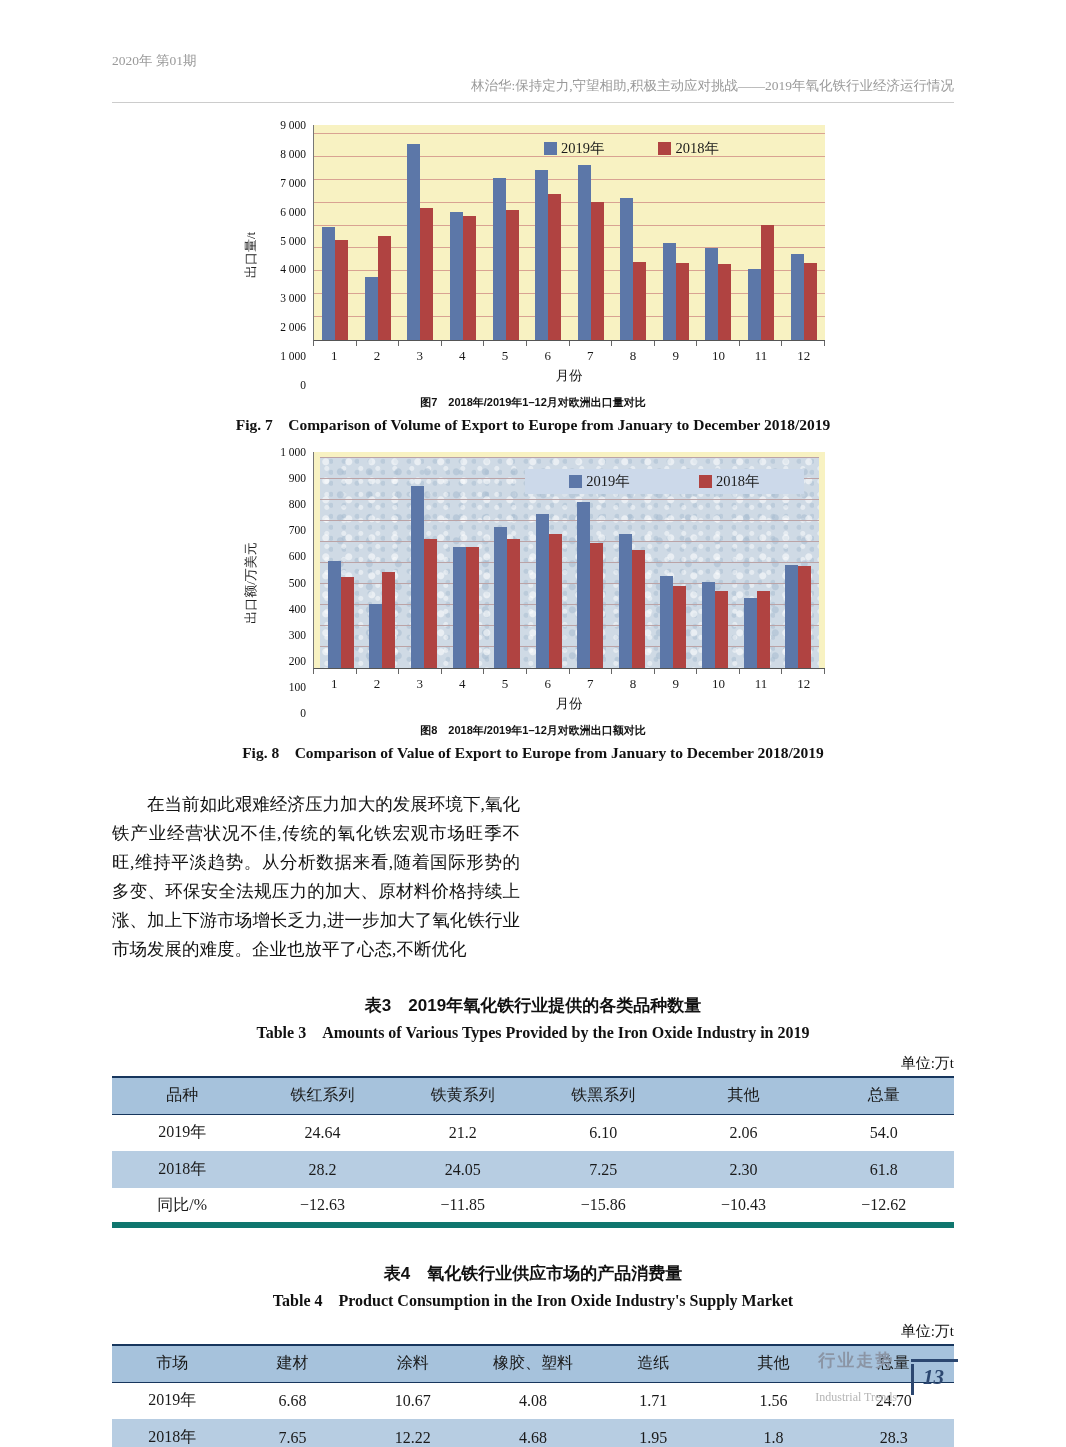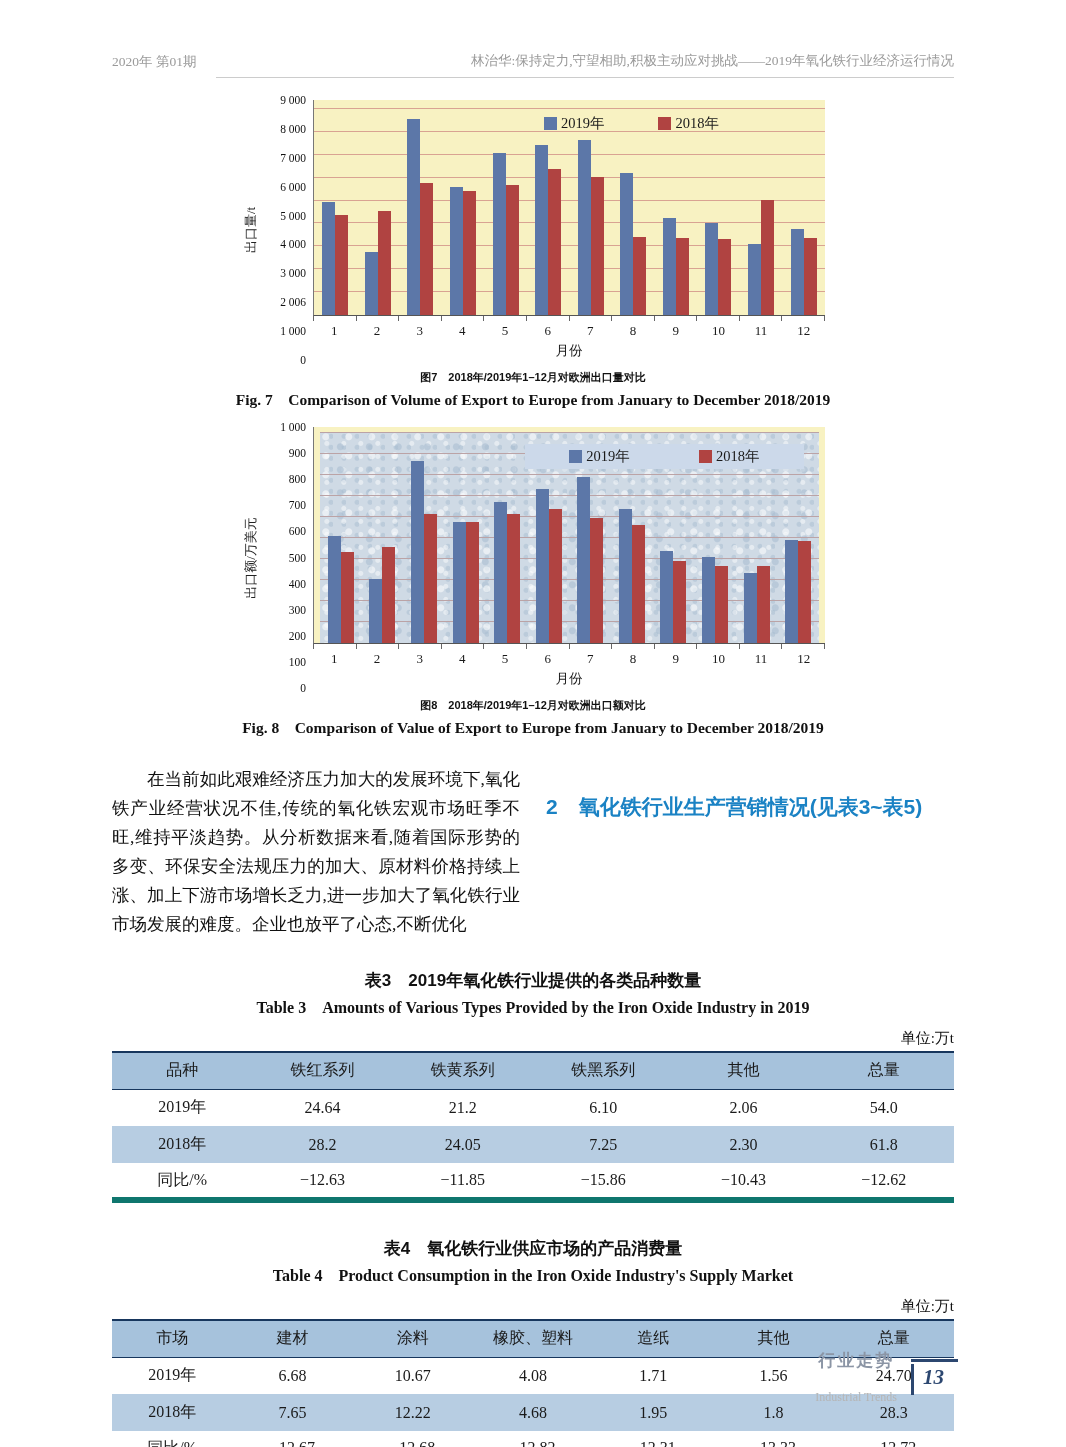--- a/index.html
+++ b/index.html
@@ -5,21 +5,21 @@
   * { box-sizing: border-box; }
   html,body { margin:0; padding:0; background:#ffffff; }
   body {
     width:1066px; height:1447px; position:relative;
     font-family:"Liberation Serif","DejaVu Serif",serif;
     color:#1a1a1a;
   }
   .page { width:1066px; height:1447px; padding:52px 112px 0 112px; position:relative; }
 
   
-  .hdr { display:flex; align-items:flex-end; font-size:13.5px; color:#9a9a9a; }
+  .hdr { display:flex; font-size:13.5px; color:#9a9a9a;flex-direction:column; }
   .hdr-left { white-space:nowrap; padding-right:20px; padding-bottom:7px; }
   .hdr-right { flex:1; text-align:right; border-bottom:1px solid #cccccc; padding-bottom:7px; }
 
   
   .chart { width:584px; margin:0 auto; }
   .chart1 { margin-top:22px; }
   .chart2 { margin-top:16px; }
   .chart-grid { display:flex; }
   .ylabel { width:20px; display:flex; align-items:center; justify-content:center; }
   .ylabel span { transform:rotate(-90deg); white-space:nowrap; font-size:13px; color:#222; }
@@ -333,21 +333,20 @@
   <div class="caption">
     <div class="cn">图8　2018年/2019年1–12月对欧洲出口额对比</div>
     <div class="en">Fig. 8　Comparison of Value of Export to Europe from January to December 2018/2019</div>
   </div>
 
   <div class="bodytext">
     <div class="col">
       <div class="indent">在当前如此艰难经济压力加大的发展环境下,氧化铁产业经营状况不佳,传统的氧化铁宏观市场旺季不旺,维持平淡趋势。从分析数据来看,随着国际形势的多变、环保安全法规压力的加大、原材料价格持续上涨、加上下游市场增长乏力,进一步加大了氧化铁行业市场发展的难度。企业也放平了心态,不断优化</div>
     </div>
     <div class="col">
-      <div class="sec-heading">2　氧化铁行业生产营销情况(见表3~表5)</div>
     </div>
   </div>
 
   <div class="tbl-block1">
     <div class="tbl-title-cn">表3　2019年氧化铁行业提供的各类品种数量</div>
     <div class="tbl-title-en">Table 3　Amounts of Various Types Provided by the Iron Oxide Industry in 2019</div>
     <div class="tbl-unit">单位:万t</div>
     <table class="datatable" id="table3">
       <thead>
           <tr>

